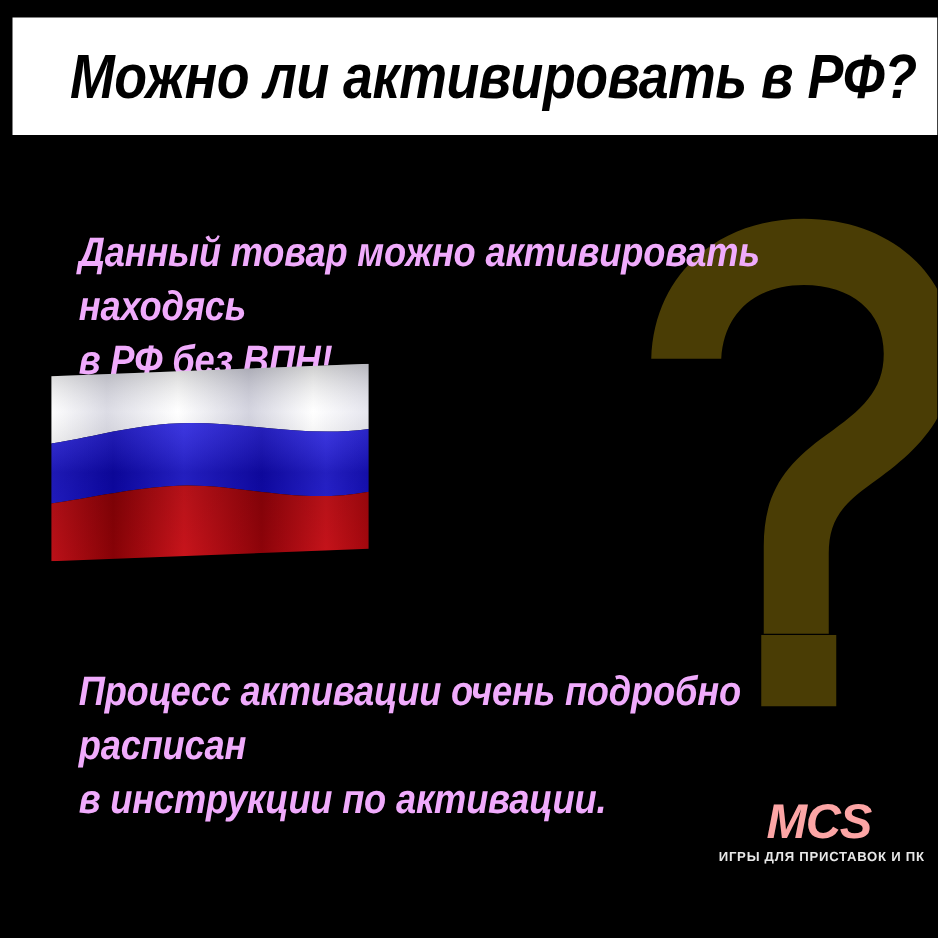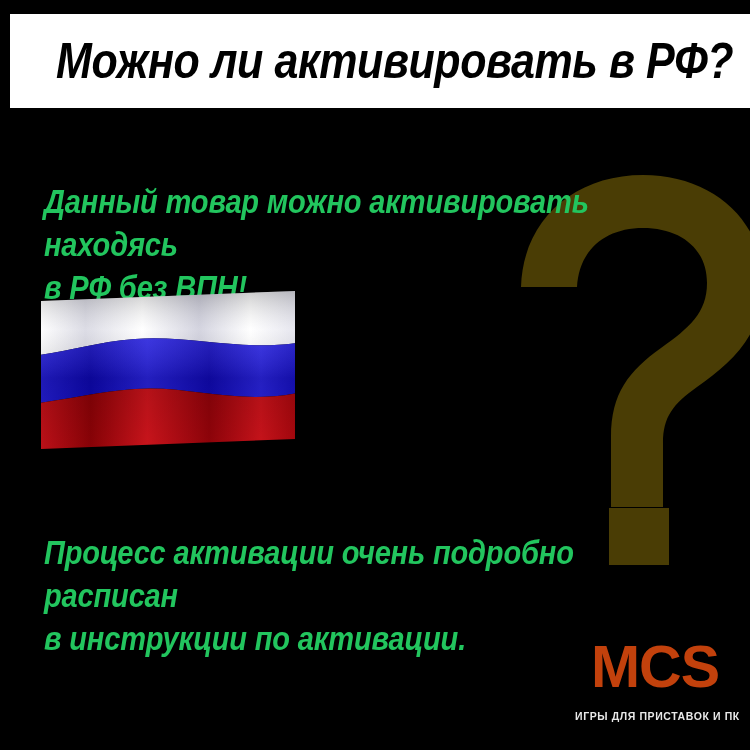--- a/index.html
+++ b/index.html
@@ -61,28 +61,29 @@
   }
   .qmark svg {
     display: block;
     width: 100%;
     height: 100%;
   }
 
   
   .copy {
     position: absolute;
-    color: #22c55e;
+    color: #f0abfc;
     font-family: "Liberation Sans Narrow", "Liberation Sans", sans-serif;
     font-style: italic;
     font-weight: 700;
     font-size: 33px;
     line-height: 1.30;
     letter-spacing: -0.2px;
     white-space: pre-line;
+    margin-left: 19px;
   }
   .copy-inner {
     display: block;
     transform: scaleX(0.88);
     transform-origin: left top;
   }
   #copy-top {
     left: 44px;
     top: 138px;
     width: 660px;
@@ -106,34 +107,35 @@
   
   .logo {
     position: absolute;
     left: 575px;
     top: 638px;
     width: 160px;
     height: 78px;
     text-align: center;
   }
   .logo-mark {
-    color: #c2410c;
-    font-family: "Liberation Sans Narrow", "Liberation Sans", sans-serif;
-    font-size: 59px;
-    font-weight: 700;
+    color: #fca5a5;
+    font-family: "Liberation Sans Narrow", "Liberation Sans", sans-serif;
+    font-size: 39px;
+    font-weight: 700;
+    font-style: italic;
     letter-spacing: -1px;
     line-height: 1;
     text-shadow:
       2px 0 0 #000, -2px 0 0 #000, 0 2px 0 #000, 0 -2px 0 #000,
       1px 1px 0 #000, -1px -1px 0 #000;
     display: block;
   }
   .logo-tagline {
     display: block;
-    margin-top: 14px;
+    margin-top: 4px;
     color: #e8e8e8;
     font-family: "Liberation Sans Narrow", "Liberation Sans", sans-serif;
     font-size: 10.5px;
     font-weight: 700;
     letter-spacing: 0.6px;
     line-height: 1;
     white-space: nowrap;
   }
 </style>
 </head>

